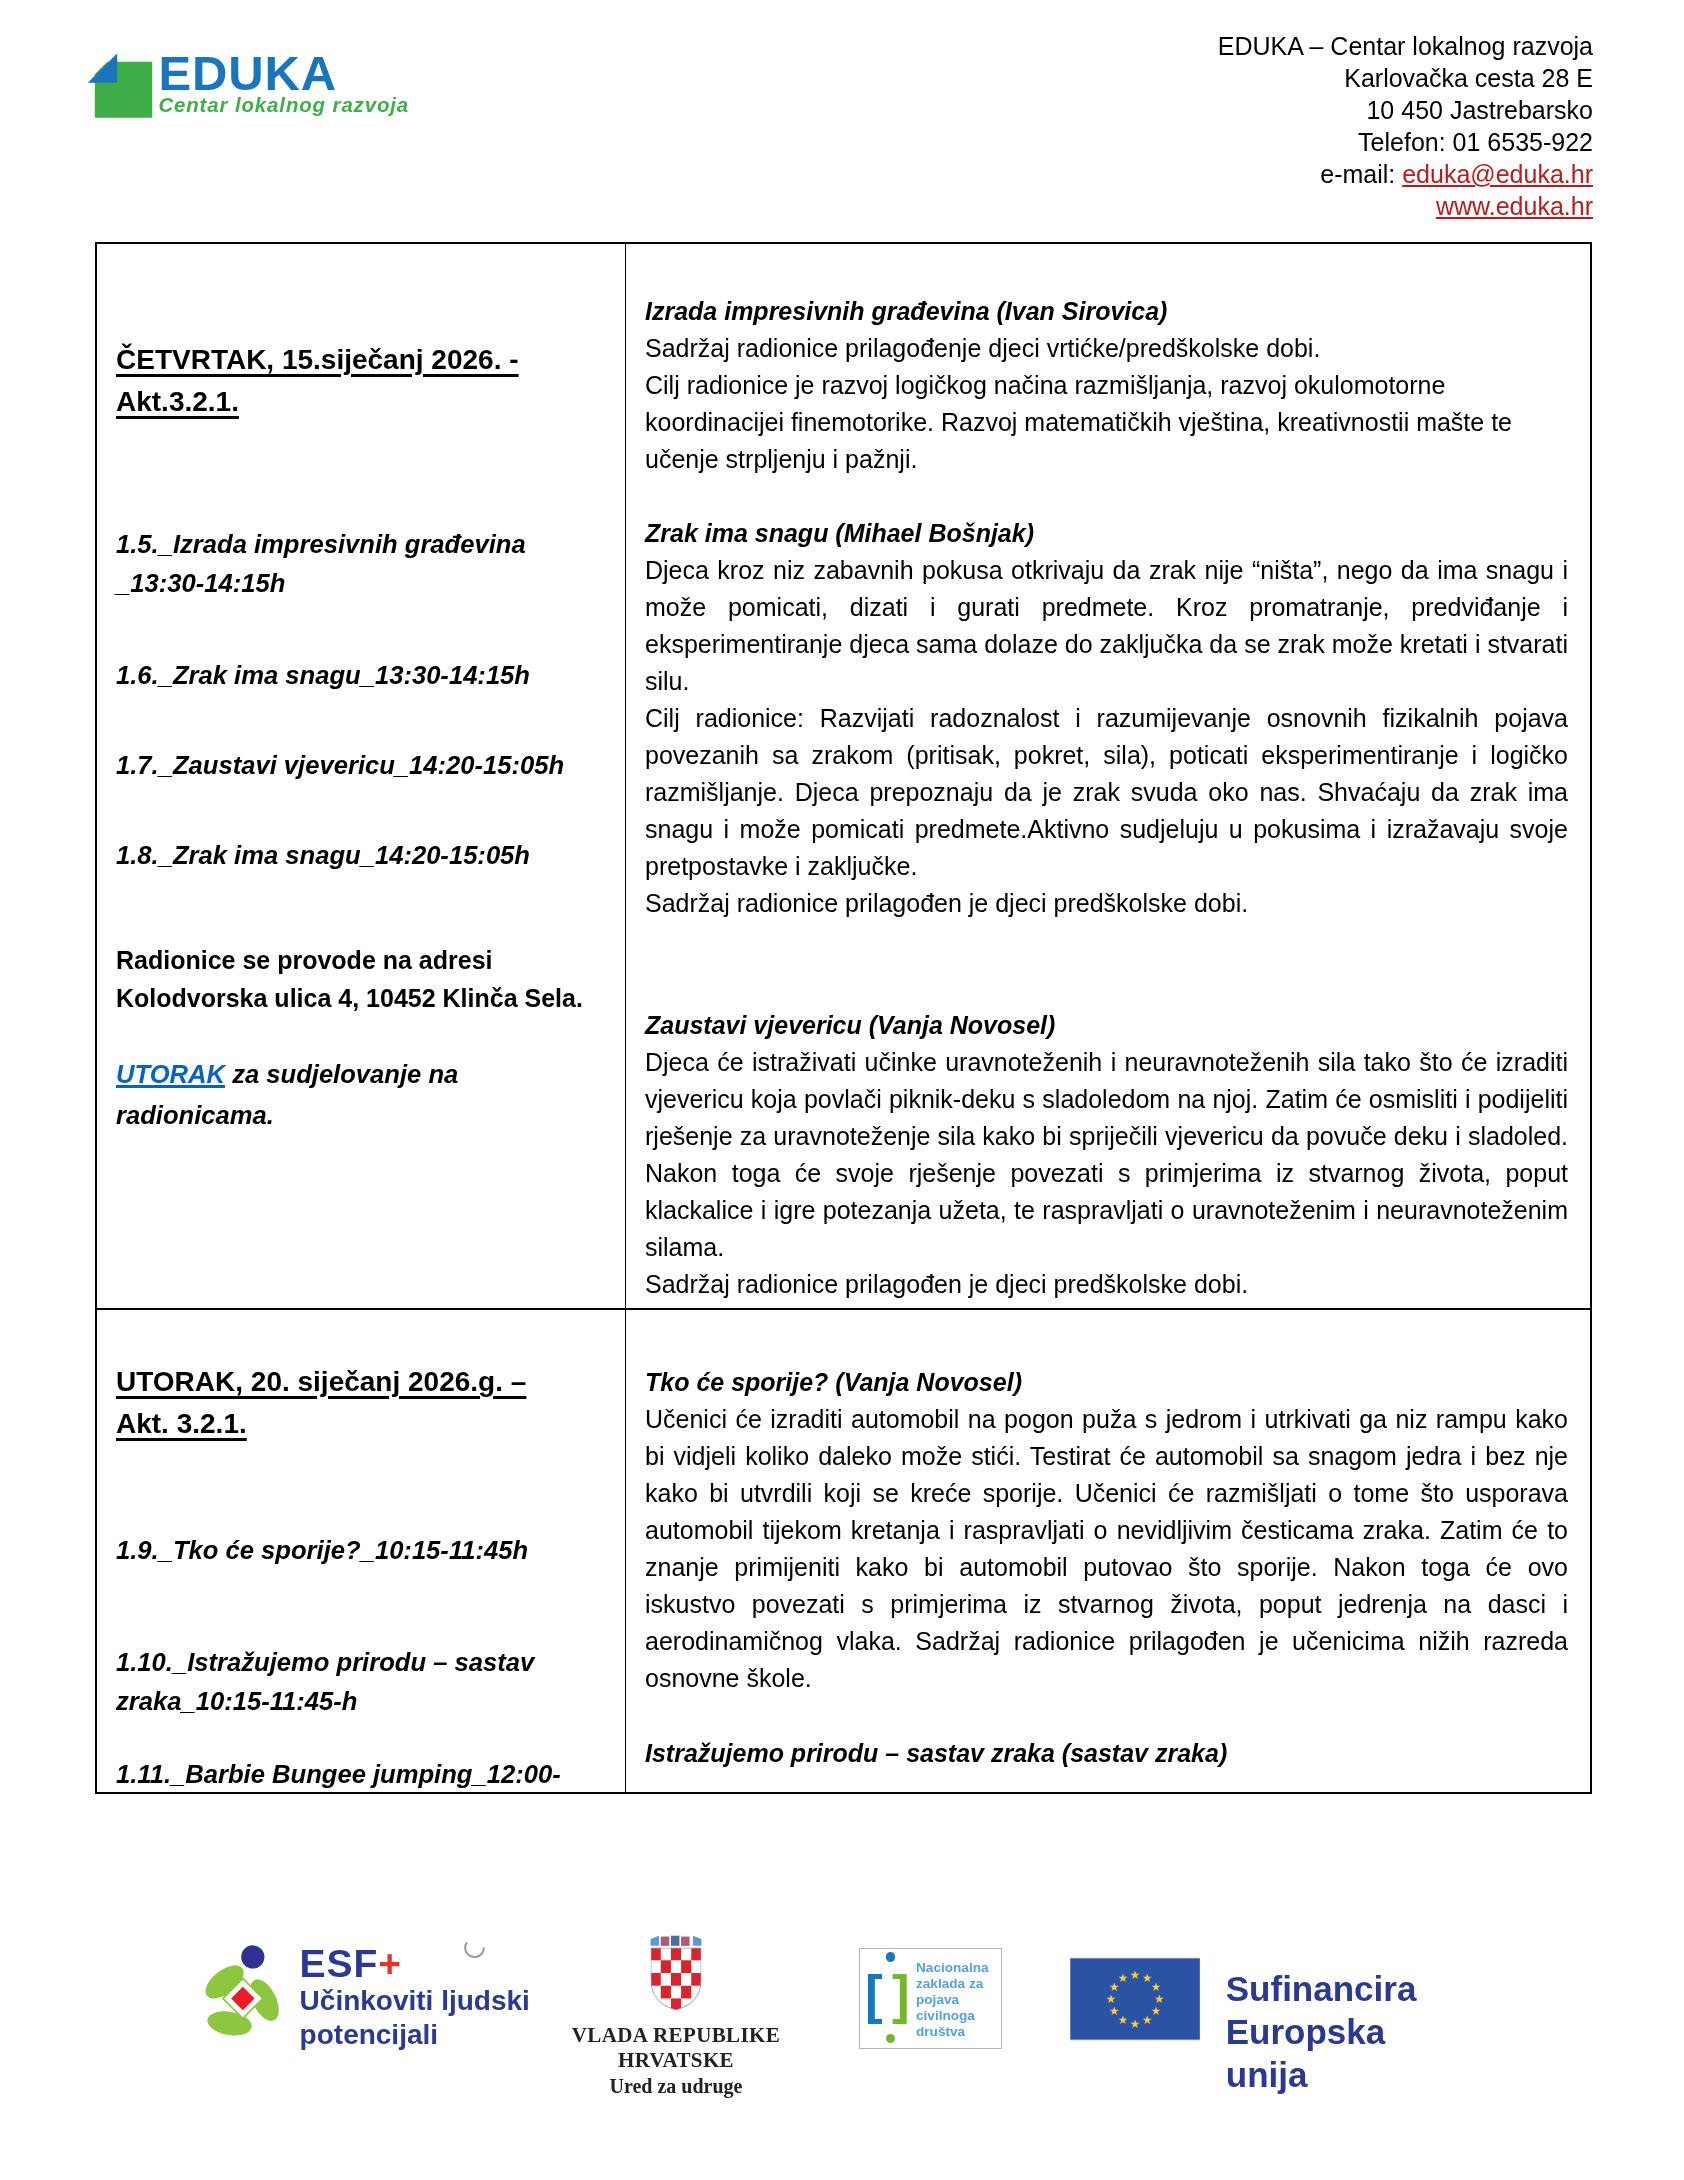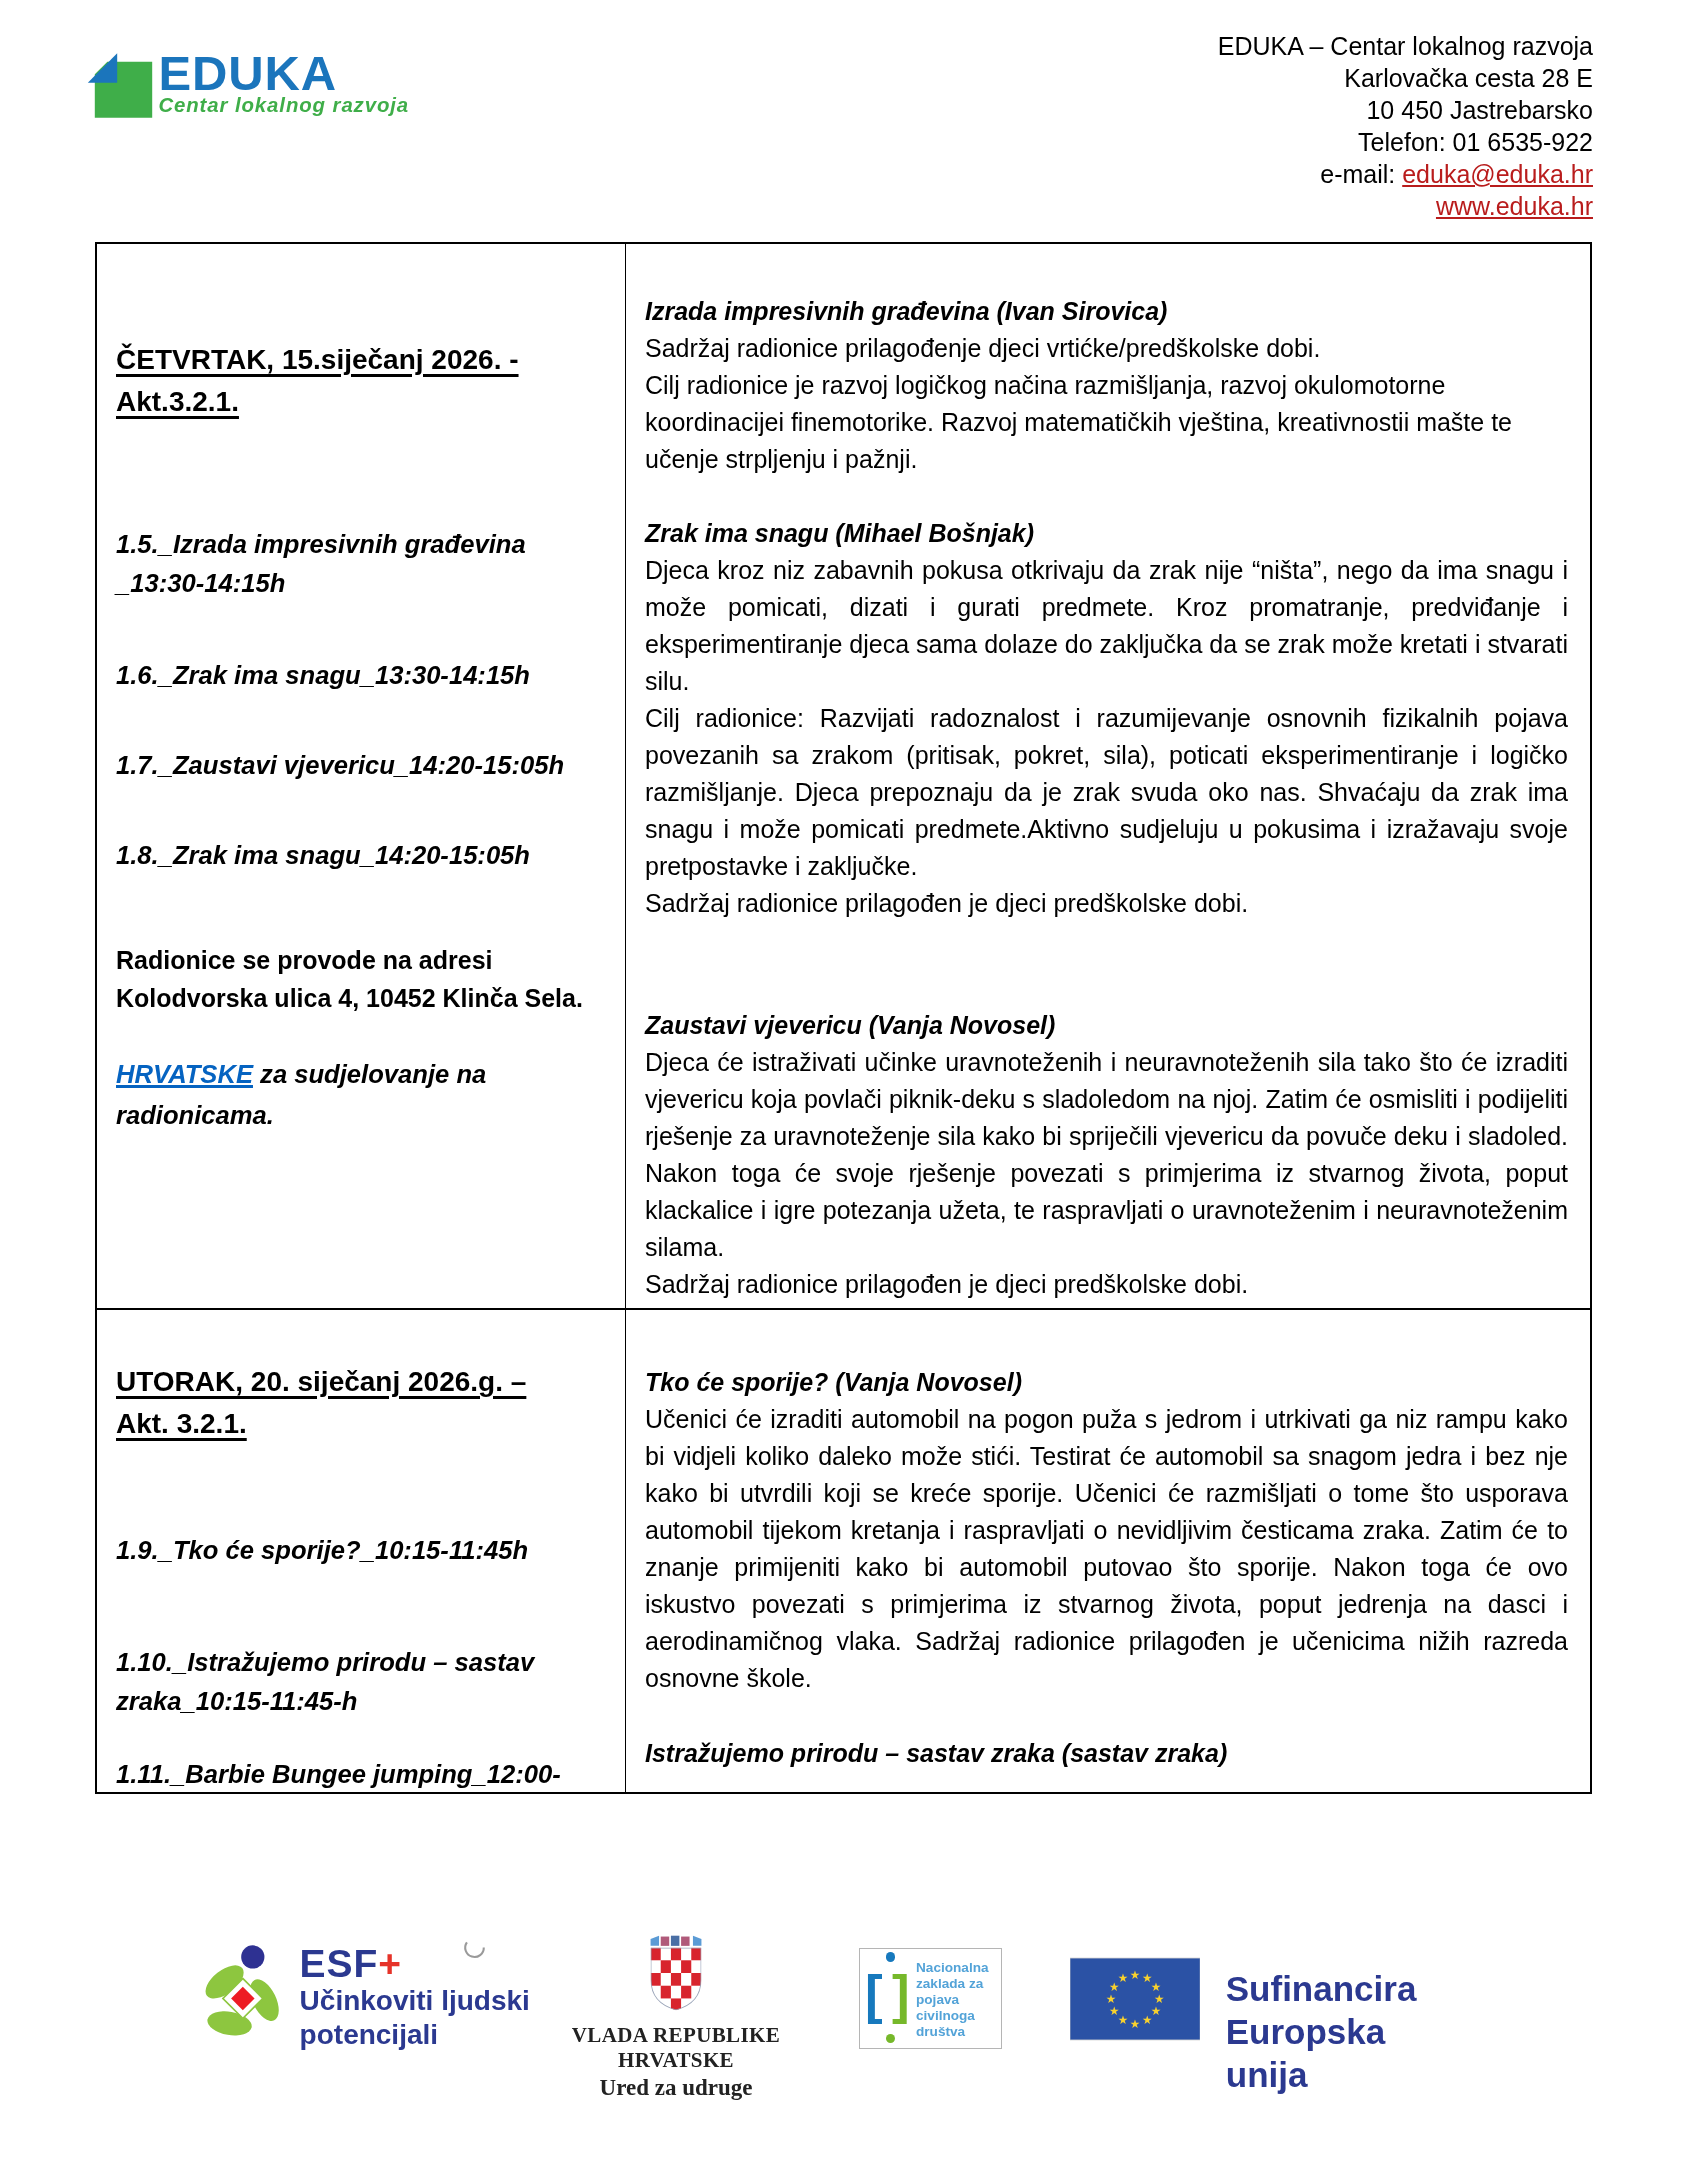--- a/index.html
+++ b/index.html
@@ -37,21 +37,21 @@
   .footer{position:absolute;left:0;top:1929px;width:1343px;height:239px;}
   .esf{position:absolute;left:203px;top:13.6px;display:flex;align-items:flex-start;}
   .esf-text{margin-left:13.6px;color:#2b3990;}
   .esf-title{font-size:39px;font-weight:bold;line-height:41px;letter-spacing:0.9px;}
   .esf-title .plus{color:#e63329;}
   .esf-sub{font-size:28px;font-weight:bold;line-height:34px;width:264px;}
   .curl{position:absolute;left:460px;top:10.2px;}
   .vlada{position:absolute;left:543px;top:5.1px;width:266px;text-align:center;
          font-family:"Liberation Serif",serif;color:#222;}
   .vlada-l1{font-size:21px;font-weight:bold;letter-spacing:0.4px;margin-top:6.8px;}
-  .vlada-l2{font-size:23px;font-weight:bold;margin-top:1.7px;}
+  .vlada-l2{font-size:20px;font-weight:bold;margin-top:1.7px;}
   .zaklada{position:absolute;left:859px;top:19px;width:143px;height:101px;
            border:0.9px solid #b5b5b5;box-sizing:border-box;display:flex;background:#fff;}
   .zk-br{position:relative;width:56px;flex:none;}
   .zk-dot{position:absolute;width:9.4px;height:9.4px;border-radius:50%;}
   .zk-dot-top{left:25.6px;top:3.4px;background:#1779bd;}
   .zk-dot-bot{left:25.6px;top:85px;background:#76b82a;}
   .zk-bl{position:absolute;left:5.1px;top:6.8px;font-size:53px;font-weight:bold;color:#1779bd;line-height:78px;}
   .zk-br-g{position:absolute;left:32px;top:6.8px;font-size:53px;font-weight:bold;color:#76b82a;line-height:78px;}
   .zk-text{font-size:13.6px;font-weight:bold;color:#53a3d8;line-height:16px;padding-top:11px;}
   .eu{position:absolute;left:1070px;top:22px;display:flex;align-items:flex-start;}
@@ -90,21 +90,21 @@
         <span class="u">Akt.3.2.1.</span>
       </div>
       <p class="item" style="margin-top:102px;">1.5._Izrada impresivnih građevina _13:30-14:15h</p>
       <p class="item" style="margin-top:53px;">1.6._Zrak ima snagu_13:30-14:15h</p>
       <p class="item" style="margin-top:51px;">1.7._Zaustavi vjevericu_14:20-15:05h</p>
       <p class="item" style="margin-top:51px;">1.8._Zrak ima snagu_14:20-15:05h</p>
       <div class="addr" style="margin-top:66px;">
         <span>Radionice se provode na adresi</span><br>
         <span>Kolodvorska ulica 4, 10452 Klinča Sela.</span>
       </div>
-      <p class="signup" style="margin-top:37px;"><a href="#">HRVATSKE</a><span> za sudjelovanje na radionicama.</span></p>
+      <p class="signup" style="margin-top:37px;"><a href="#">UTORAK</a><span> za sudjelovanje na radionicama.</span></p>
     </div>
 
     <div class="cell row-1">
       <p class="w-title" style="margin-top:32px;">Izrada impresivnih građevina (Ivan Sirovica)</p>
       <p class="w-p">Sadržaj radionice prilagođenje djeci vrtićke/predškolske dobi.</p>
       <p class="w-p">Cilj radionice je razvoj logičkog načina razmišljanja, razvoj okulomotorne koordinacijei finemotorike. Razvoj matematičkih vještina, kreativnostii mašte te učenje strpljenju i pažnji.</p>
       <p class="w-title" style="margin-top:37px;">Zrak ima snagu  (Mihael Bošnjak)</p>
       <p class="w-p just">Djeca kroz niz zabavnih pokusa otkrivaju da zrak nije “ništa”, nego da ima snagu i može pomicati, dizati i gurati predmete. Kroz promatranje, predviđanje i eksperimentiranje djeca sama dolaze do zaključka da se zrak može kretati i stvarati silu.</p>
       <p class="w-p just">Cilj radionice: Razvijati radoznalost i razumijevanje osnovnih fizikalnih pojava povezanih sa zrakom (pritisak, pokret, sila), poticati eksperimentiranje i logičko razmišljanje. Djeca prepoznaju da je zrak svuda oko nas. Shvaćaju da zrak ima snagu i može pomicati predmete.Aktivno sudjeluju u pokusima i izražavaju svoje pretpostavke i zaključke.</p>
       <p class="w-p">Sadržaj radionice prilagođen je djeci predškolske dobi.</p>

